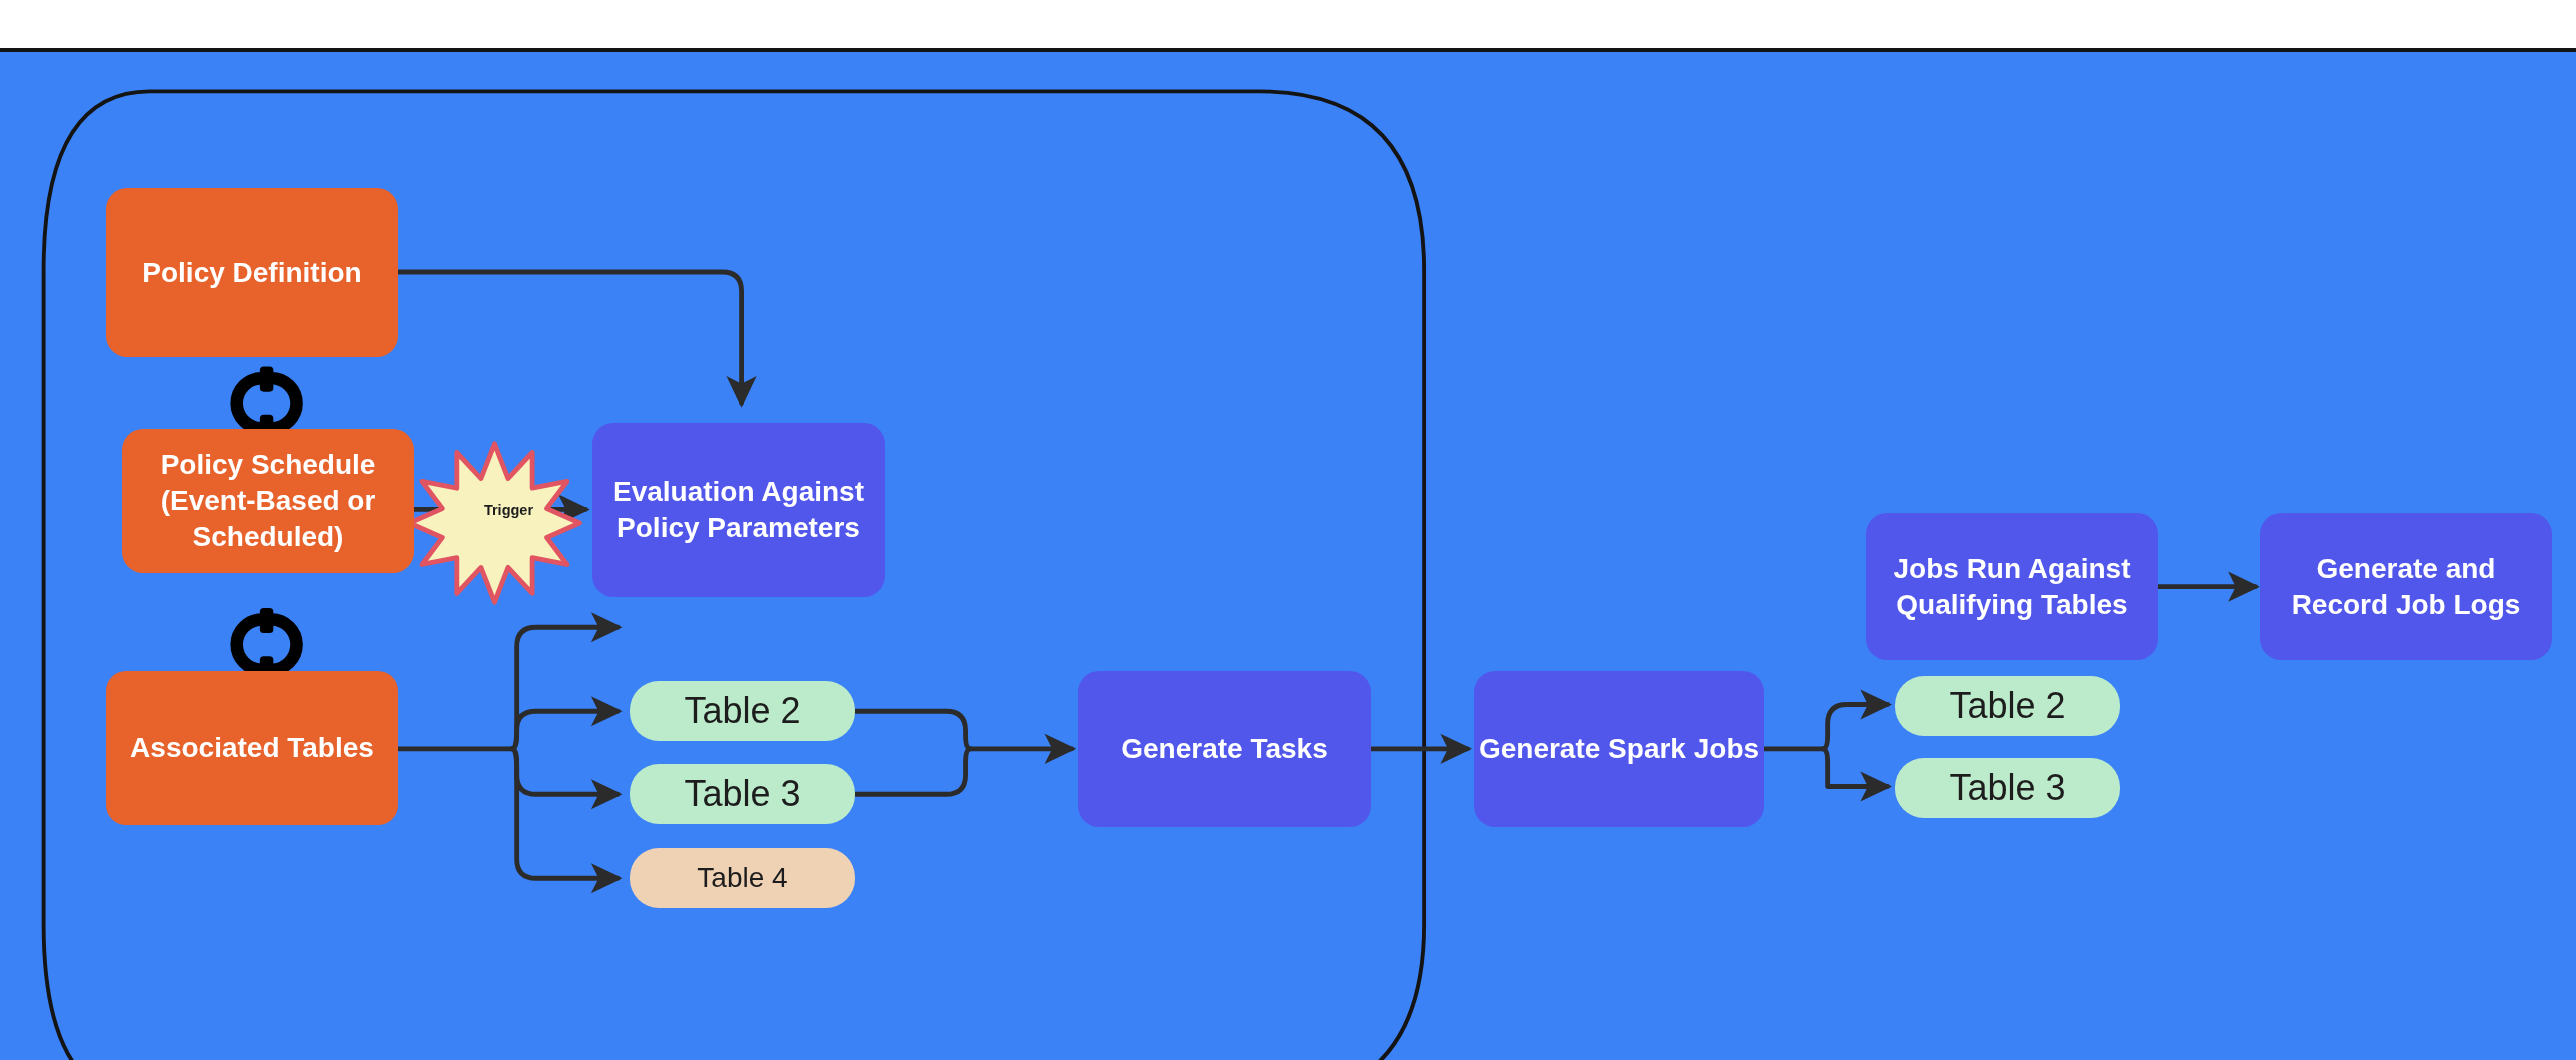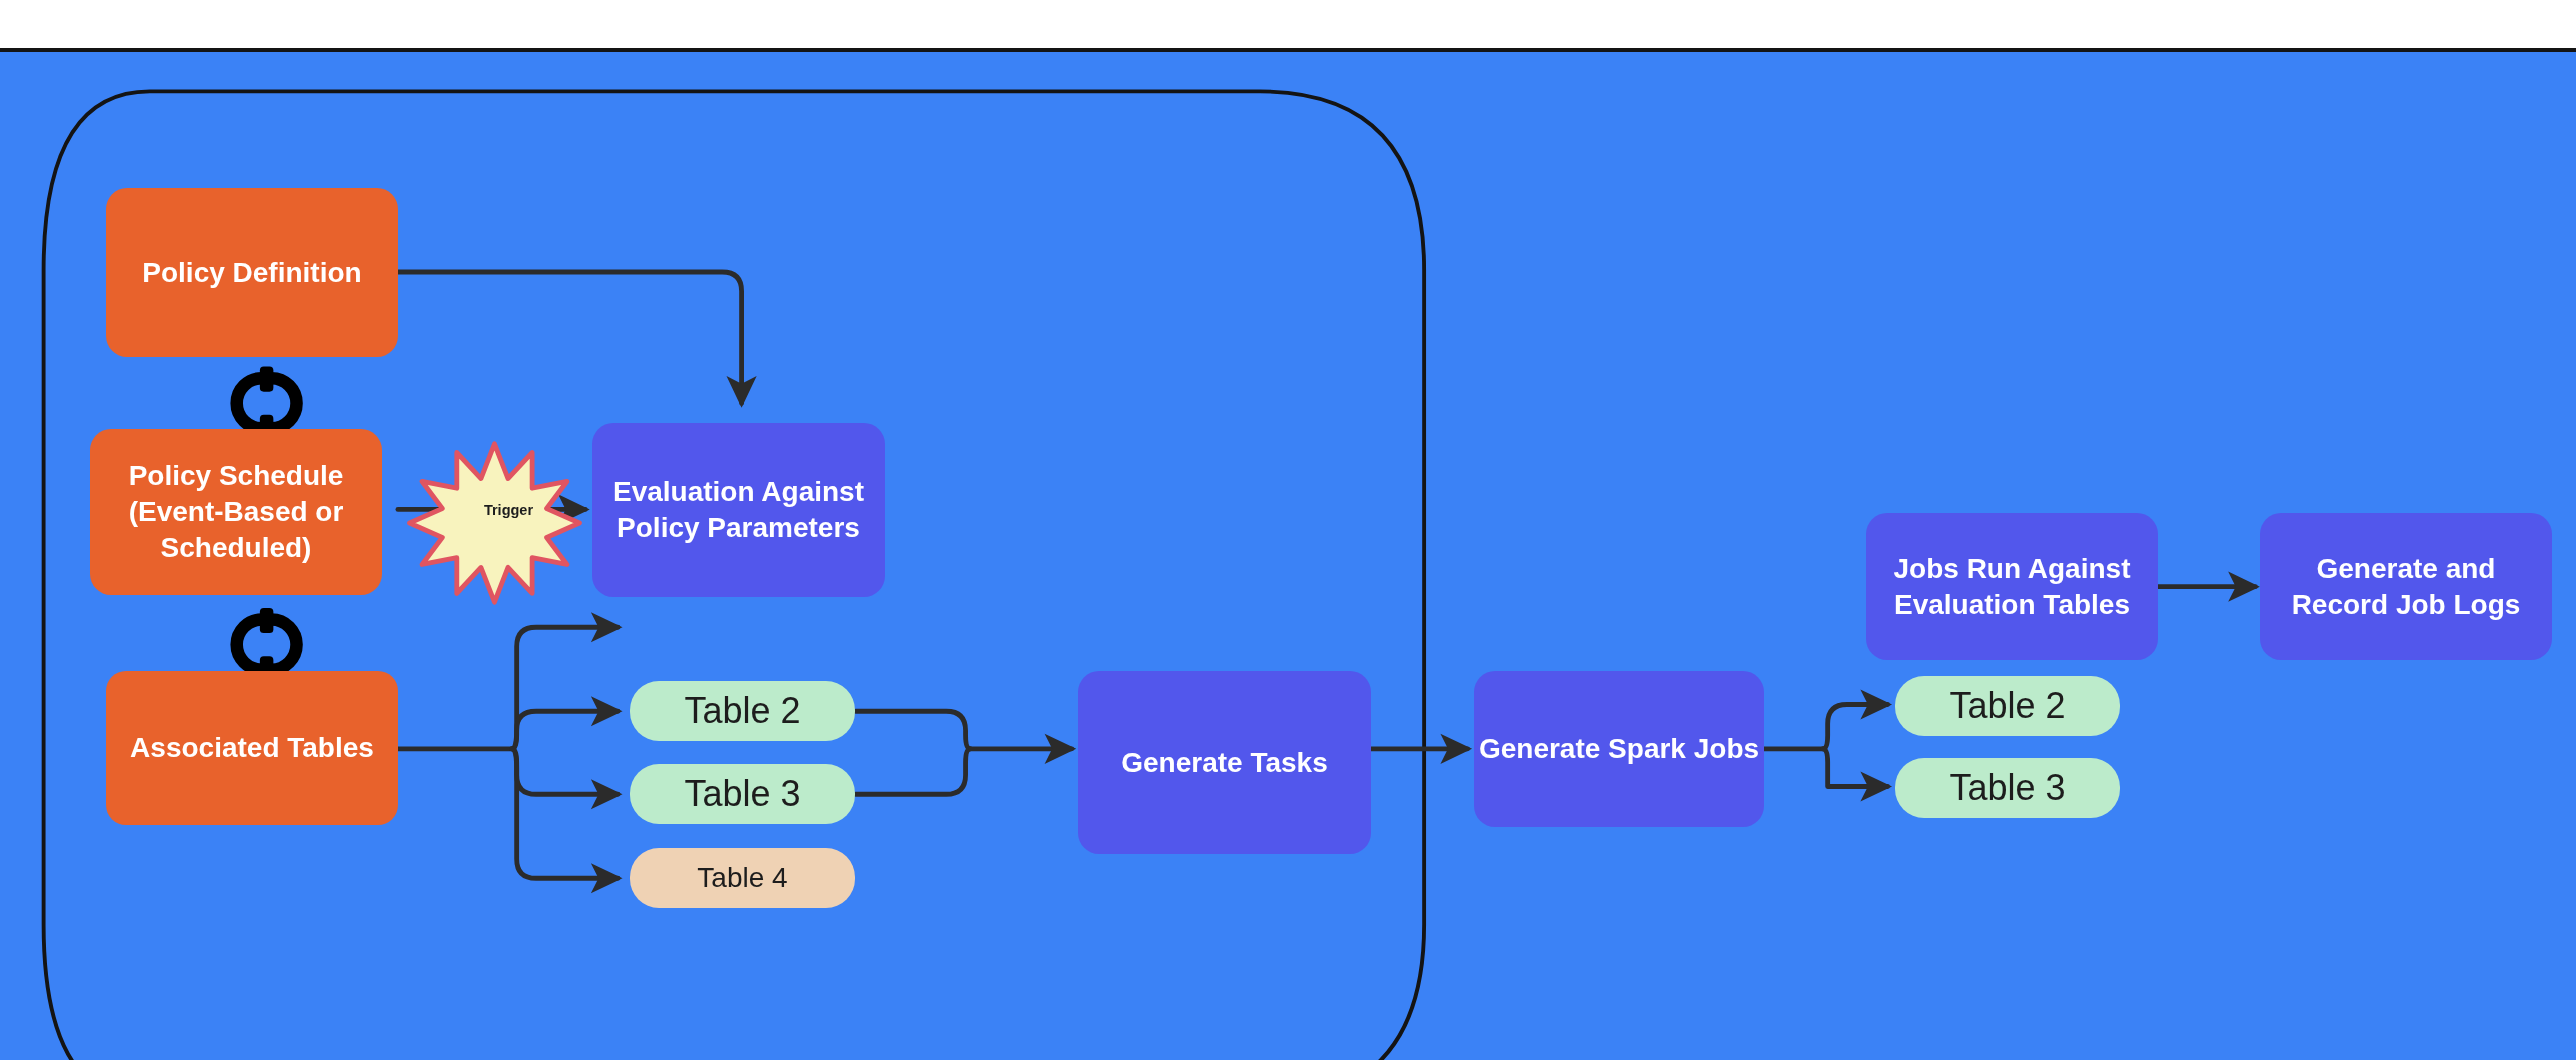--- a/index.html
+++ b/index.html
@@ -138,44 +138,44 @@
     <g transform="translate(257,580)">
       <rect x="12" y="0" width="14" height="26" rx="4" fill="#000"></rect>
       <rect x="12" y="50" width="14" height="26" rx="4" fill="#000"></rect>
       <path d="M 14,12 A 26,26 0 0 0 14,64" fill="none" stroke="#000" stroke-width="13" stroke-linecap="round"></path>
       <path d="M 24,12 A 26,26 0 0 1 24,64" fill="none" stroke="#000" stroke-width="13" stroke-linecap="round"></path>
     </g>
   </svg>
 
   <div class="node source" style="left:106px; top:140px; width:292px; height:169px;">Policy Definition</div>
 
-  <div class="node source" style="left:90px; top:381px; width:292px; height:166px;">Policy Schedule
+  <div class="node source" style="left:122px; top:381px; width:292px; height:144px;">Policy Schedule
 (Event-Based or
 Scheduled)</div>
 
   <div class="node source" style="left:106px; top:623px; width:292px; height:154px;border-radius:20px;">Associated Tables</div>
 
   <div class="node process" style="left:592px; top:375px; width:293px; height:174px;">Evaluation Against
 Policy Parameters</div>
 
   <div class="trigger-label" style="left:460px; top:442px; width:97px; height:39px;">Trigger</div>
 
 
   <div class="node table-green" style="left:630px; top:633px; width:225px; height:60px;">Table 2</div>
 
   <div class="node table-green" style="left:630px; top:716px; width:225px; height:60px;">Table 3</div>
 
   <div class="node table-tan" style="left:630px; top:800px; width:225px; height:60px;">Table 4</div>
 
-  <div class="node process" style="left:1078px; top:623px; width:293px; height:183px;">Generate Tasks</div>
+  <div class="node process" style="left:1078px; top:623px; width:293px; height:156px;">Generate Tasks</div>
 
   <div class="node process" style="left:1474px; top:623px; width:290px; height:156px;">Generate Spark Jobs</div>
 
   <div class="node process" style="left:1866px; top:465px; width:292px; height:147px;">Jobs Run Against
-Evaluation Tables</div>
+Qualifying Tables</div>
 
   <div class="node process" style="left:2260px; top:465px; width:292px; height:147px;">Generate and
 Record Job Logs</div>
 
   <div class="node table-green" style="left:1895px; top:628px; width:225px; height:60px;">Table 2</div>
 
   <div class="node table-green" style="left:1895px; top:710px; width:225px; height:60px;">Table 3</div>
 
 </div>
 

